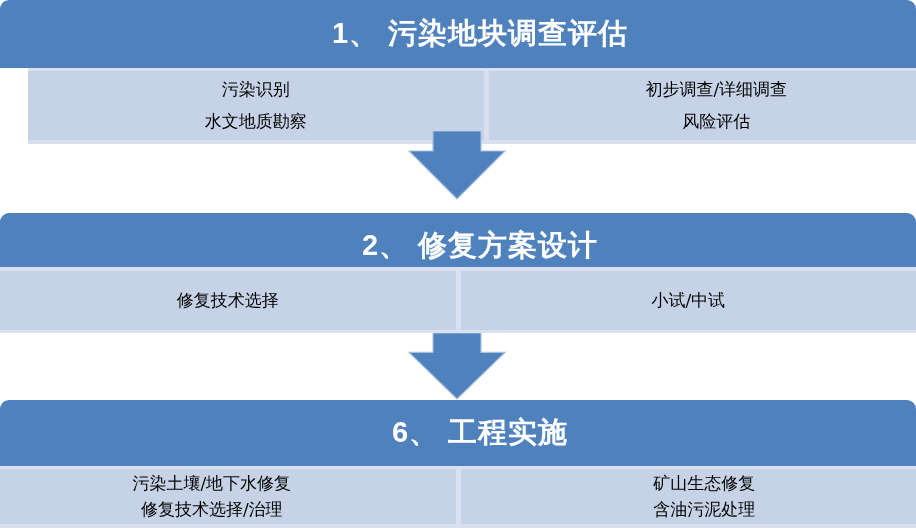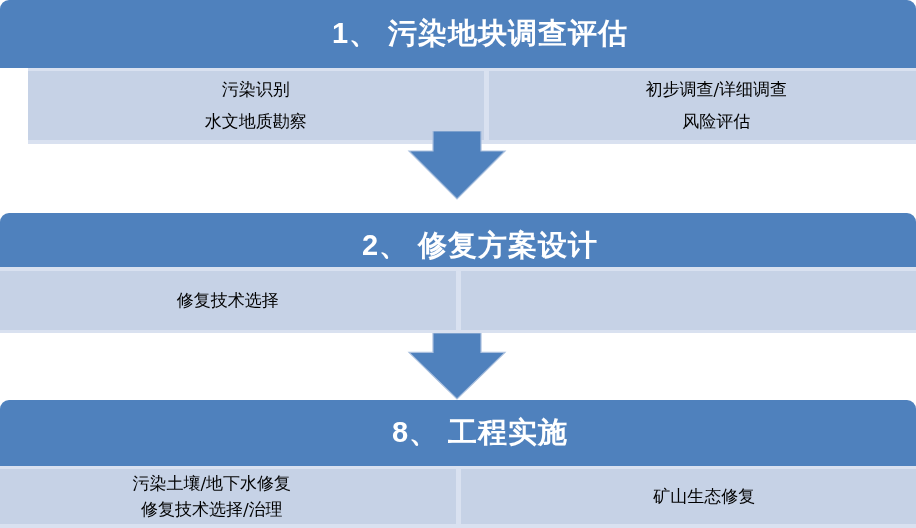--- a/index.html
+++ b/index.html
@@ -95,33 +95,37 @@
   </svg>
 
   <div class="stage-header" id="hdr2">
     <span>2、 修复方案设计</span>
   </div>
   <div class="stage-cells thick-top" id="cells2">
     <div class="cell-col">
       <span>修复技术选择</span>
     </div>
     <div class="cell-divider"></div>
+    <div class="cell-col">
+      <span>小试/中试</span>
+    </div>
   </div>
 
   <svg class="down-arrow" id="arrow2" viewBox="0 0 100 69" preserveAspectRatio="none">
     <polygon points="26,0 74,0 74,20 98,20 50,68 2,20 26,20" fill="#4F81BD" stroke="#A9BFDE" stroke-width="1.2"></polygon>
   </svg>
 
   <div class="stage-header" id="hdr3">
-    <span>8、 工程实施</span>
+    <span>6、 工程实施</span>
   </div>
   <div class="stage-cells" id="cells3">
     <div class="cell-col">
       <span>污染土壤/地下水修复</span>
       <span>修复技术选择/治理</span>
     </div>
     <div class="cell-divider"></div>
     <div class="cell-col">
       <span>矿山生态修复</span>
+      <span>含油污泥处理</span>
     </div>
   </div>
 
 </div>
 
 </body></html>

